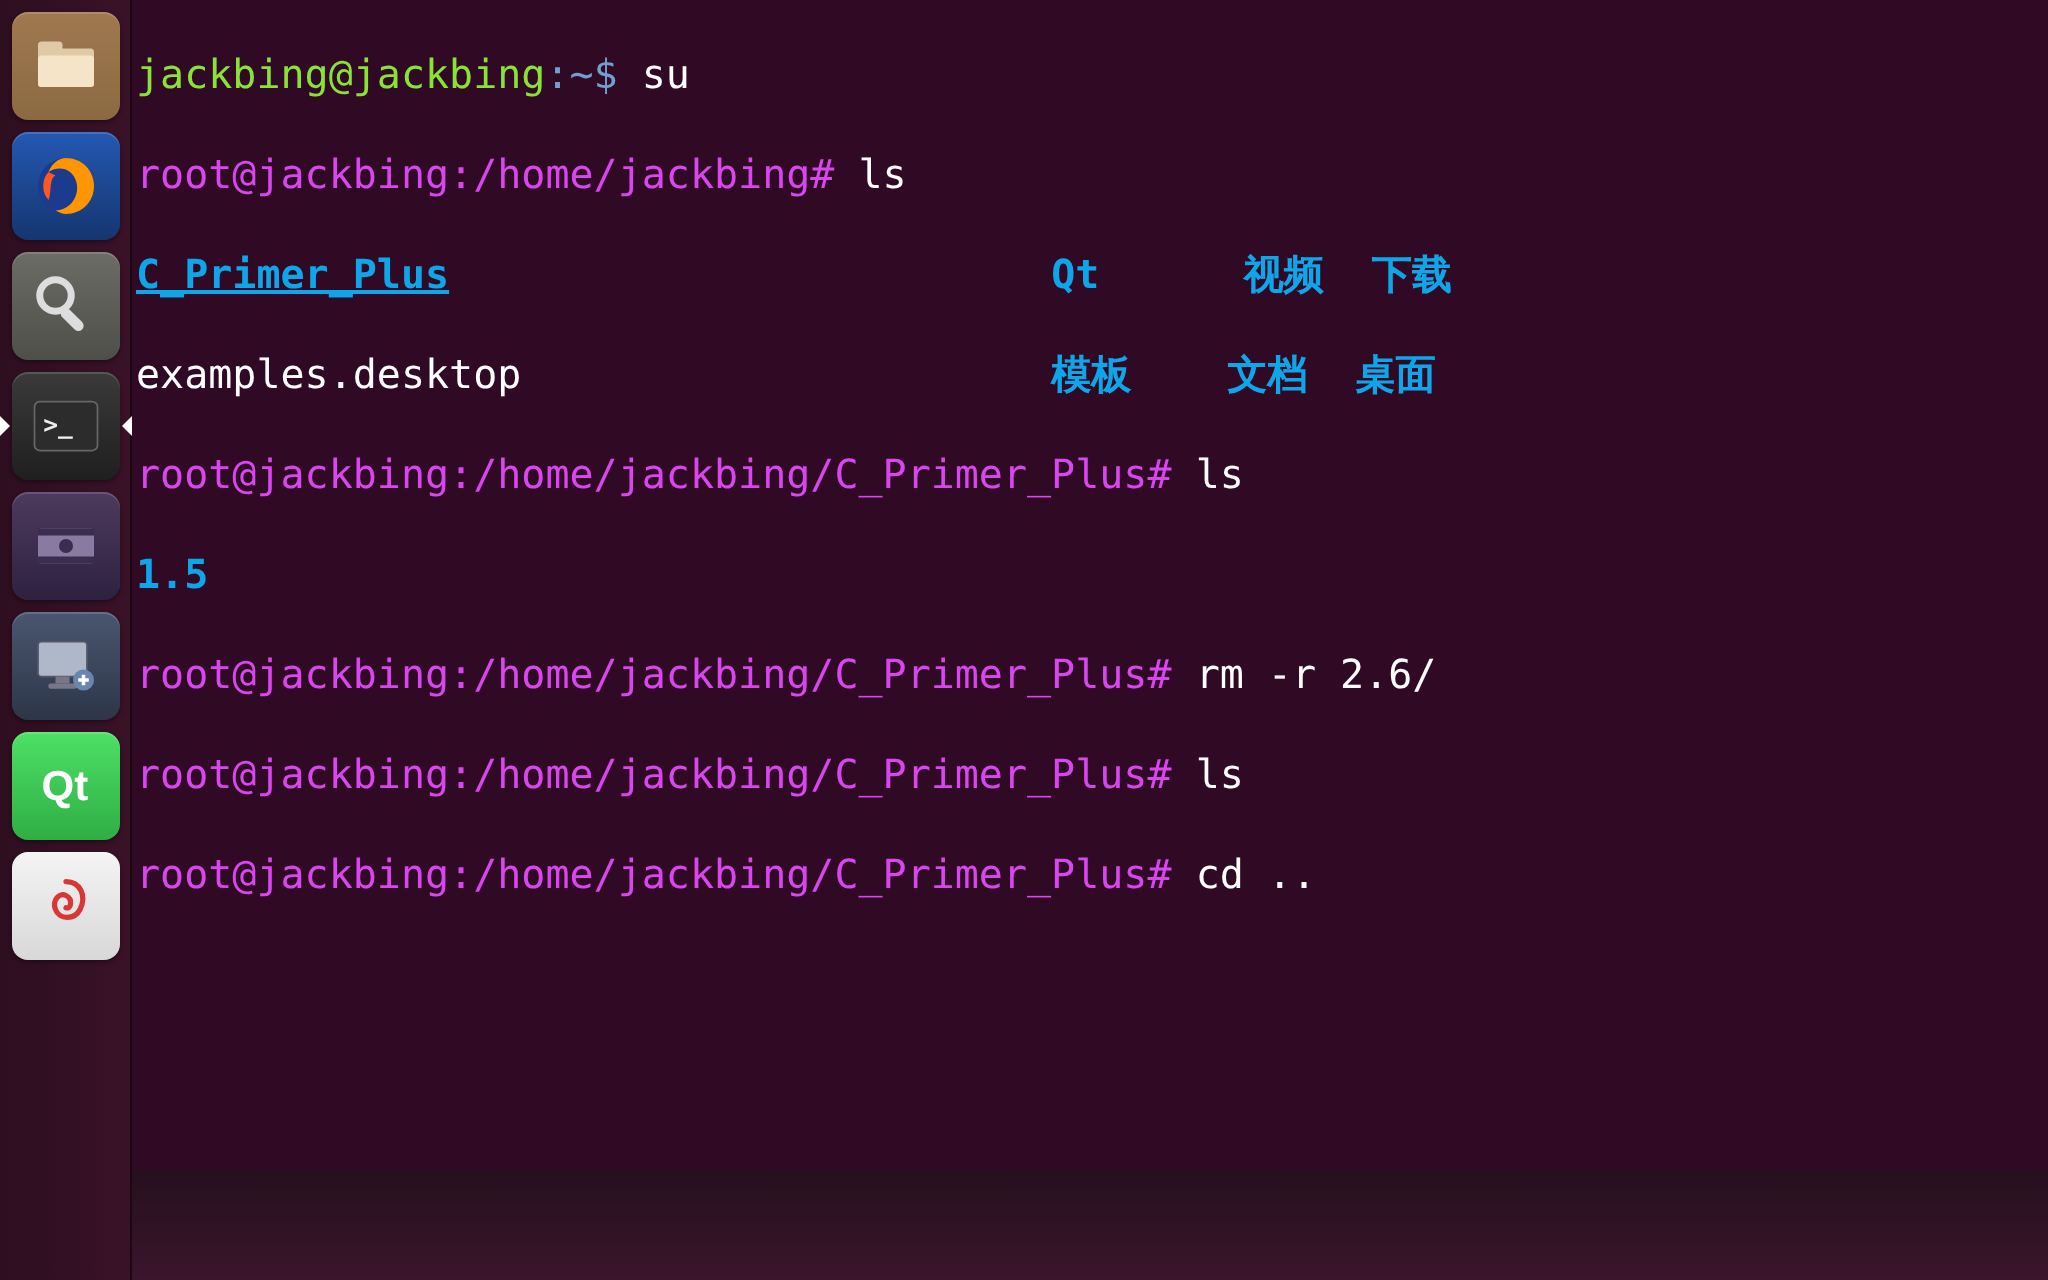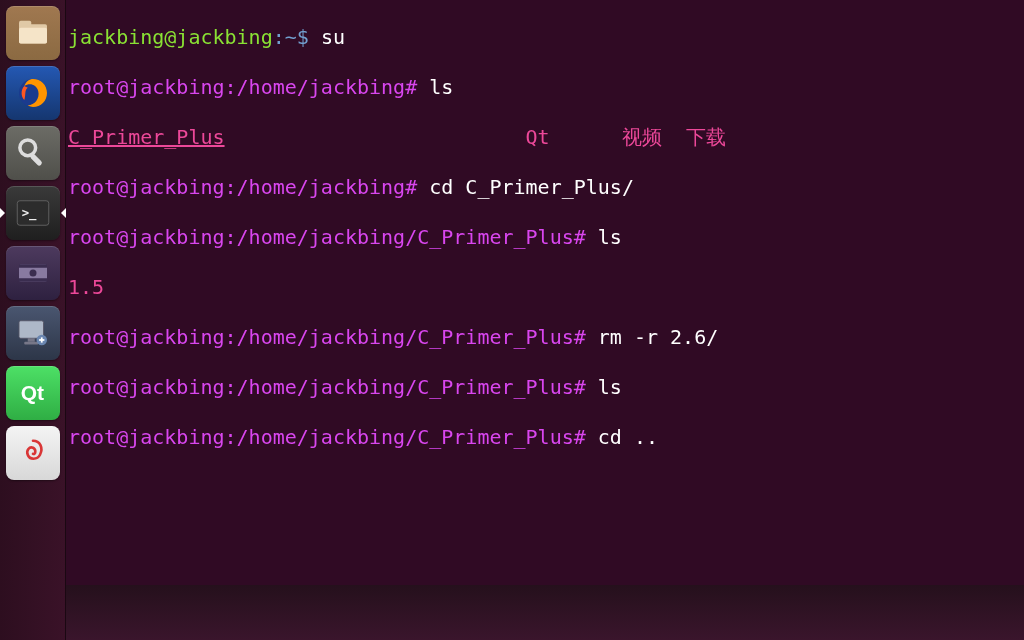--- a/index.html
+++ b/index.html
@@ -69,21 +69,21 @@
     position: absolute;
     left: 66px;
     right: 0;
     top: 585px;
     bottom: 0;
     background: linear-gradient(#25101c, #3a152c);
   }
   .user   { color: #8ae234; margin-top: 44px; }
   .path   { color: #729fcf; }
   .root   { color: #d946ef; }
-  .dir    { color: #ec4899; font-weight: normal; }
+  .dir    { color: #0ea5e9; font-weight: bold; }
   .dirU   { text-decoration: underline; }
   .cmd    { color: #ffffff; margin-top: 47px; }
   .line   { display: block; }
 </style>
 </head>
 <body>
 
 <div class="launcher">
 
   <div class="launcher-item" style="background:#3b1426;margin-top:0;height:0;visibility:hidden"></div>
@@ -150,21 +150,21 @@
     <svg viewBox="0 0 48 48">
       <path d="M24 10 C32 10 36 18 32 26 C29 32 20 32 18 26 C16 21 20 16 24 18 C28 20 27 26 24 25" fill="none" stroke="#d93636" stroke-width="3" stroke-linecap="round"></path>
     </svg>
   </div>
 </div>
 
 <div class="terminal">
 <span class="line"><span class="user">jackbing@jackbing</span><span class="path">:~$ </span><span class="cmd">su</span></span>
 <span class="line"><span class="root">root@jackbing:/home/jackbing# </span><span class="cmd">ls</span></span>
 <span class="line"><span class="dir dirU">C_Primer_Plus</span>                         <span class="dir">Qt</span>      <span class="dir">视频</span>  <span class="dir">下载</span></span>
-<span class="line"><span class="root">root@jackbing:/home/jackbing# </span><span class="cmd">cd C_Primer_Plus/</span></span>
+<span class="line"><span class="cmd">examples.desktop</span>                      <span class="dir">模板</span>    <span class="dir">文档</span>  <span class="dir">桌面</span></span>
 <span class="line"><span class="root">root@jackbing:/home/jackbing/C_Primer_Plus# </span><span class="cmd">ls</span></span>
 <span class="line"><span class="dir">1.5</span></span>
 <span class="line"><span class="root">root@jackbing:/home/jackbing/C_Primer_Plus# </span><span class="cmd">rm -r 2.6/</span></span>
 <span class="line"><span class="root">root@jackbing:/home/jackbing/C_Primer_Plus# </span><span class="cmd">ls</span></span>
 <span class="line"><span class="root">root@jackbing:/home/jackbing/C_Primer_Plus# </span><span class="cmd">cd ..</span></span>
 
 </div>
 
 <div class="floor"></div>
 

